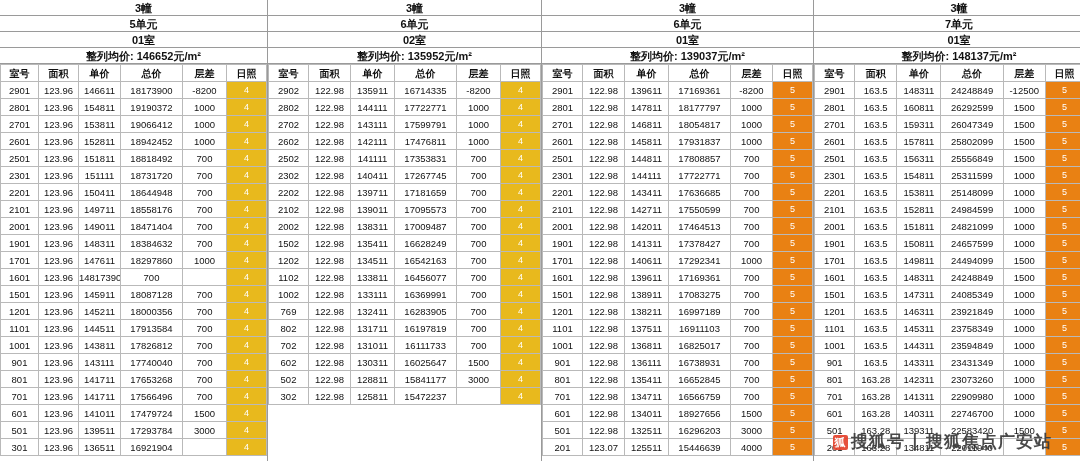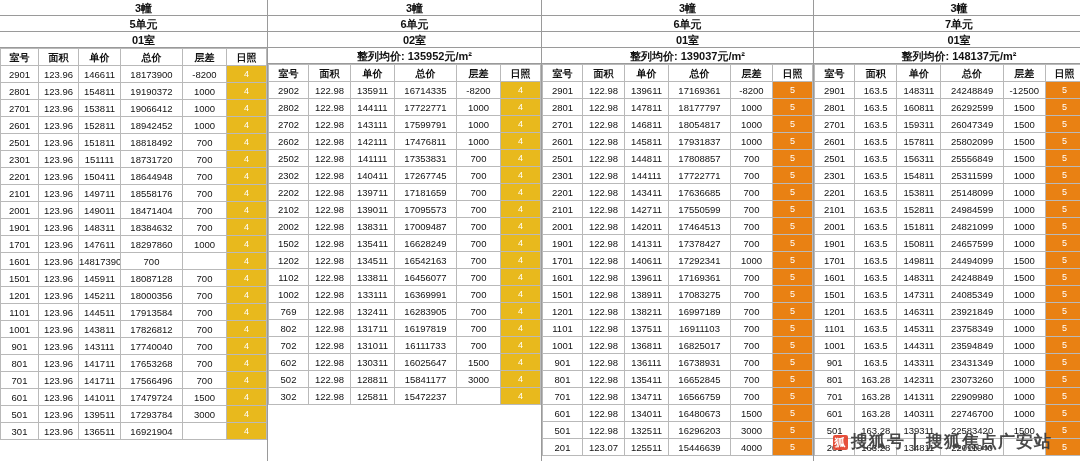--- a/index.html
+++ b/index.html
@@ -74,20 +74,21 @@
 </style>
 </head>
 <body>
 
 <div class="sheet">
 
   <div class="block b0">
     <div class="hdr">3幢</div>
     <div class="hdr">5单元</div>
     <div class="hdr">01室</div>
+    <div class="hdr avg">整列均价: 146652元/m²</div>
     <table>
       <colgroup>
           <col style="width:38px">
           <col style="width:40px">
           <col style="width:42px">
           <col style="width:62px">
           <col style="width:44px">
           <col style="width:40px">
         </colgroup>
       <thead>
@@ -636,21 +637,21 @@
             <td>122.98</td>
             <td>134711</td>
             <td>16566759</td>
             <td>700</td>
             <td class="sun-o" style="background: rgb(233, 129, 19);">5</td>
           </tr>
           <tr>
             <td>601</td>
             <td>122.98</td>
             <td>134011</td>
-            <td>16480673</td>
+            <td>18927656</td>
             <td>1500</td>
             <td class="sun-o" style="background: rgb(233, 129, 19);">5</td>
           </tr>
           <tr>
             <td>501</td>
             <td>122.98</td>
             <td>132511</td>
             <td>16296203</td>
             <td>3000</td>
             <td class="sun-o" style="background: rgb(233, 129, 19);">5</td>

